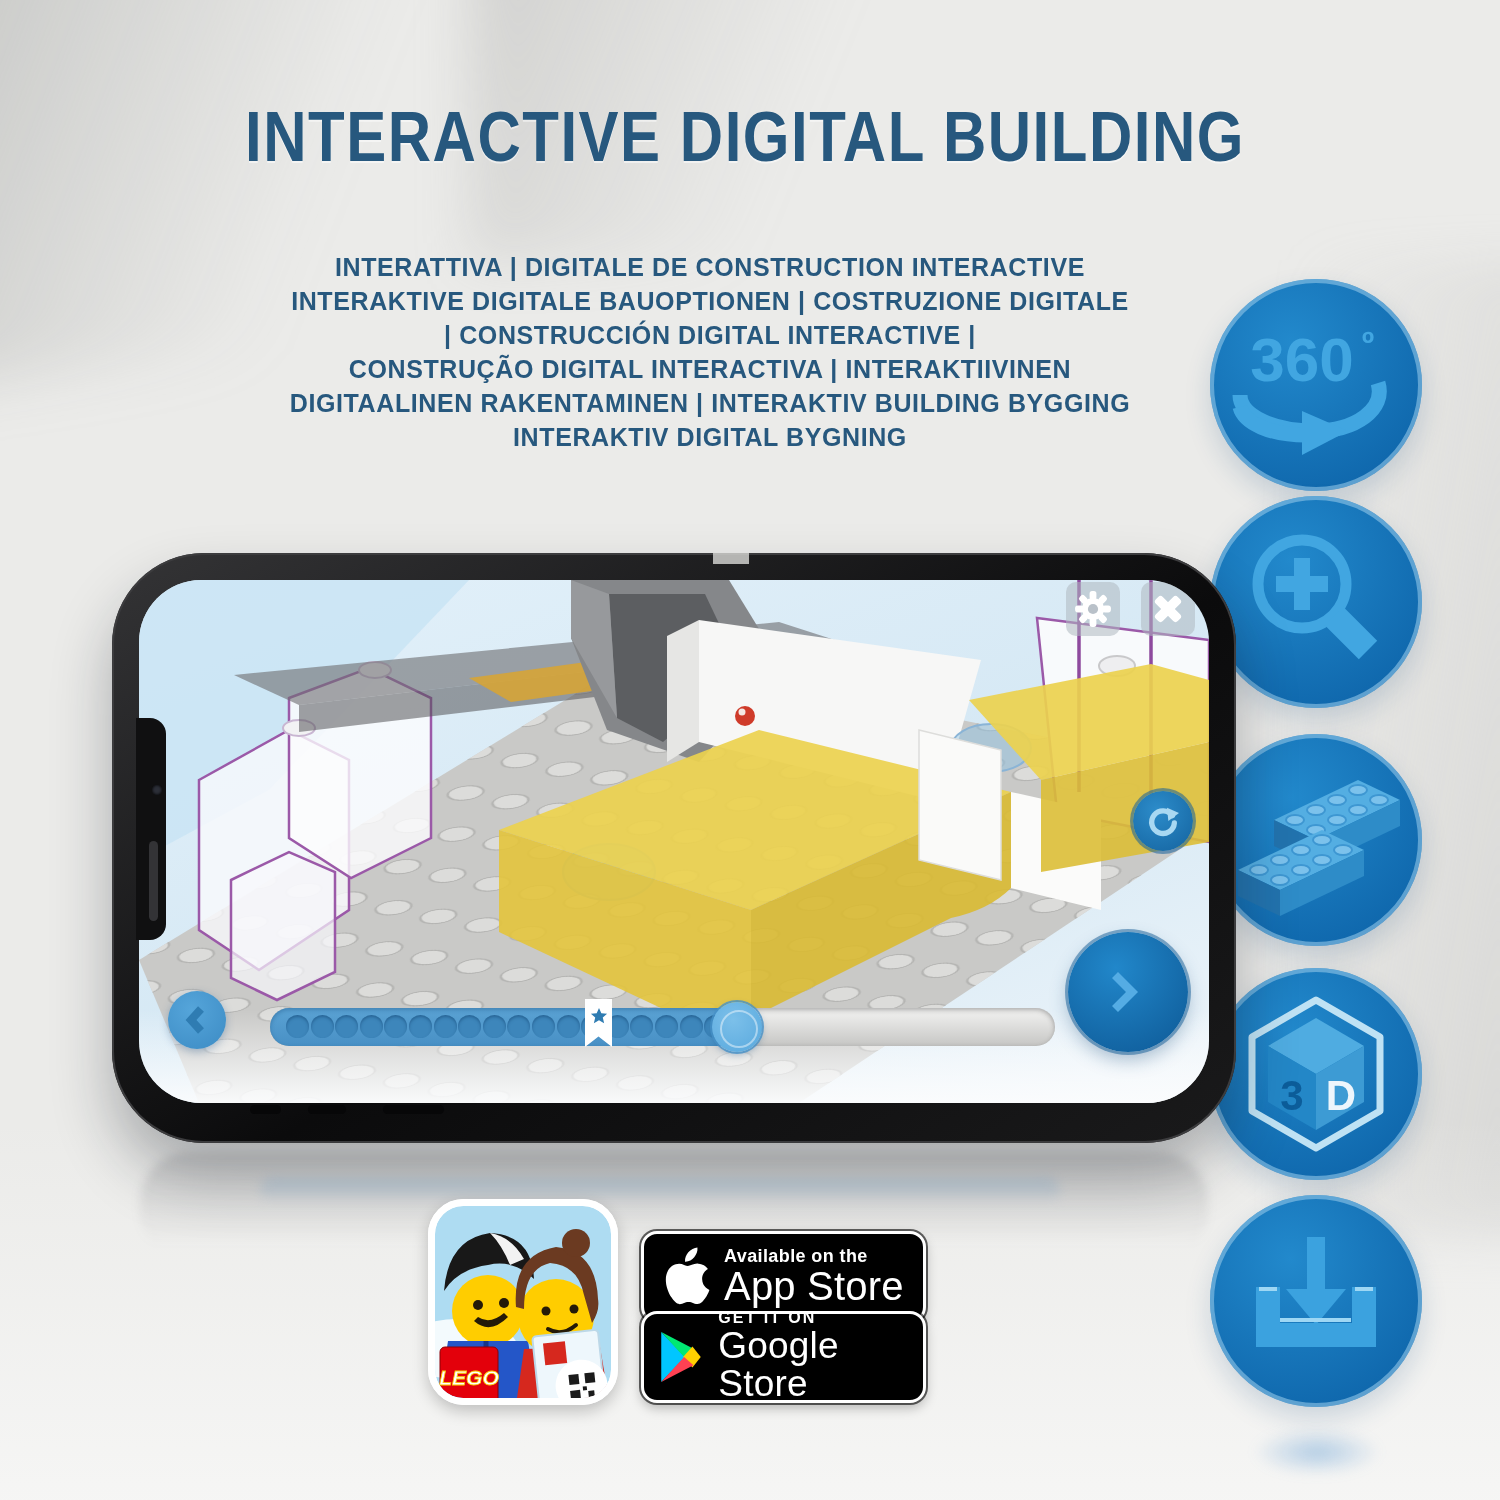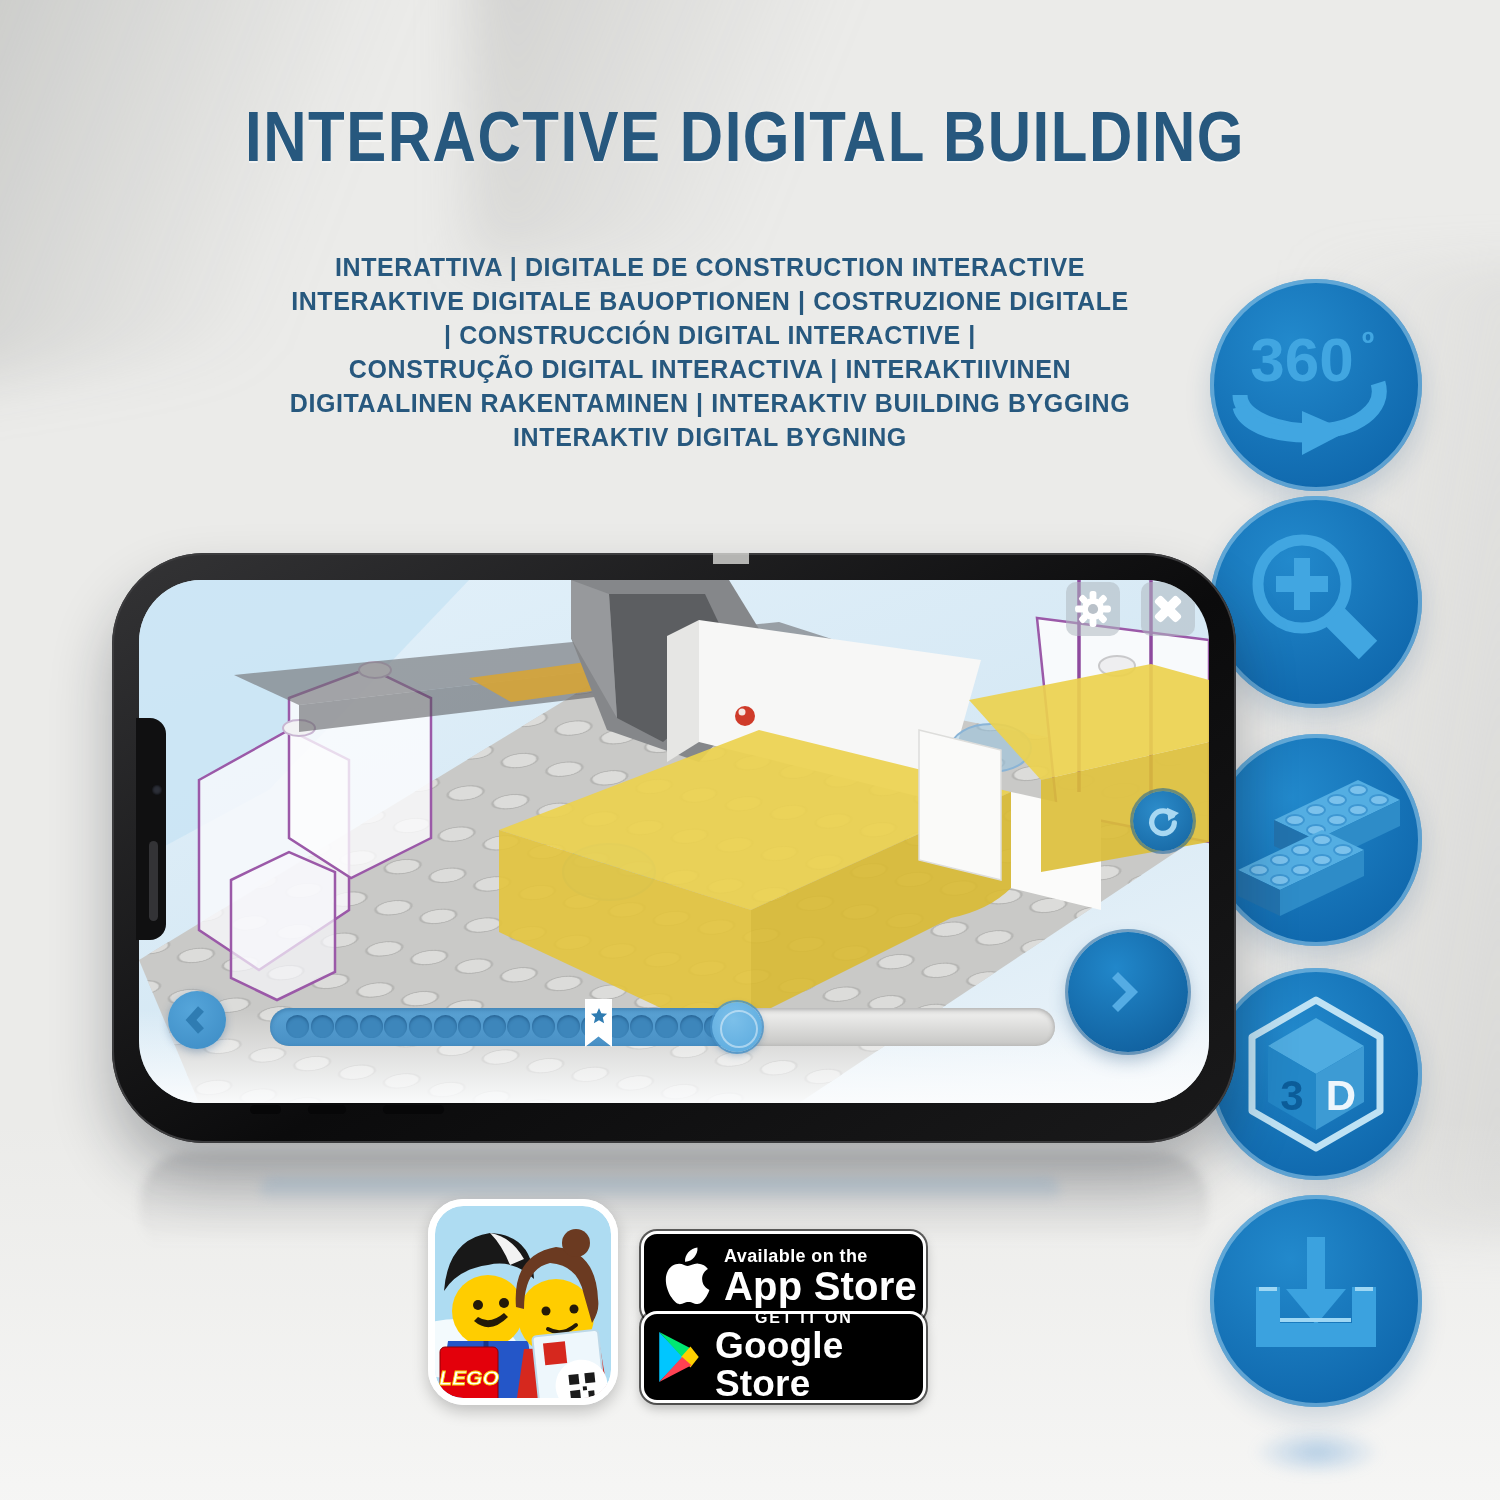--- a/index.html
+++ b/index.html
@@ -109,22 +109,22 @@
   .store-badge{
     position:absolute;width:285px;height:92px;background:#000;border:3px solid #fff;border-radius:16px;
     box-shadow:0 0 0 2px rgba(0,0,0,.6),0 5px 12px rgba(0,0,0,.25);
     display:flex;align-items:center;box-sizing:border-box;color:#fff;
   }
   .badge-appstore{left:641px;top:1196px;margin-top:35px;}
   .badge-gplay{left:641px;top:1311px;}
   .store-badge .logo{width:80px;display:flex;justify-content:center;}
   .store-badge .lines{display:flex;flex-direction:column;line-height:1.05;}
   .badge-small{font-size:18px;font-weight:bold;letter-spacing:.4px;}
-  .badge-small.gp{font-size:16px;letter-spacing:2px;font-weight:bold;margin-left:40px;}
-  .badge-big{font-size:40px;font-weight:bold;letter-spacing:.2px;}
+  .badge-small.gp{font-size:16px;letter-spacing:2px;font-weight:bold;}
+  .badge-big{font-size:40px;font-weight:normal;letter-spacing:.2px;}
   .badge-big.gp{font-size:37px;}
 </style>
 </head>
 <body>
 
 <div class="streak s1"></div>
 <div class="streak s2"></div>
 <div class="streak s3"></div>
 <div class="floor"></div>
 

